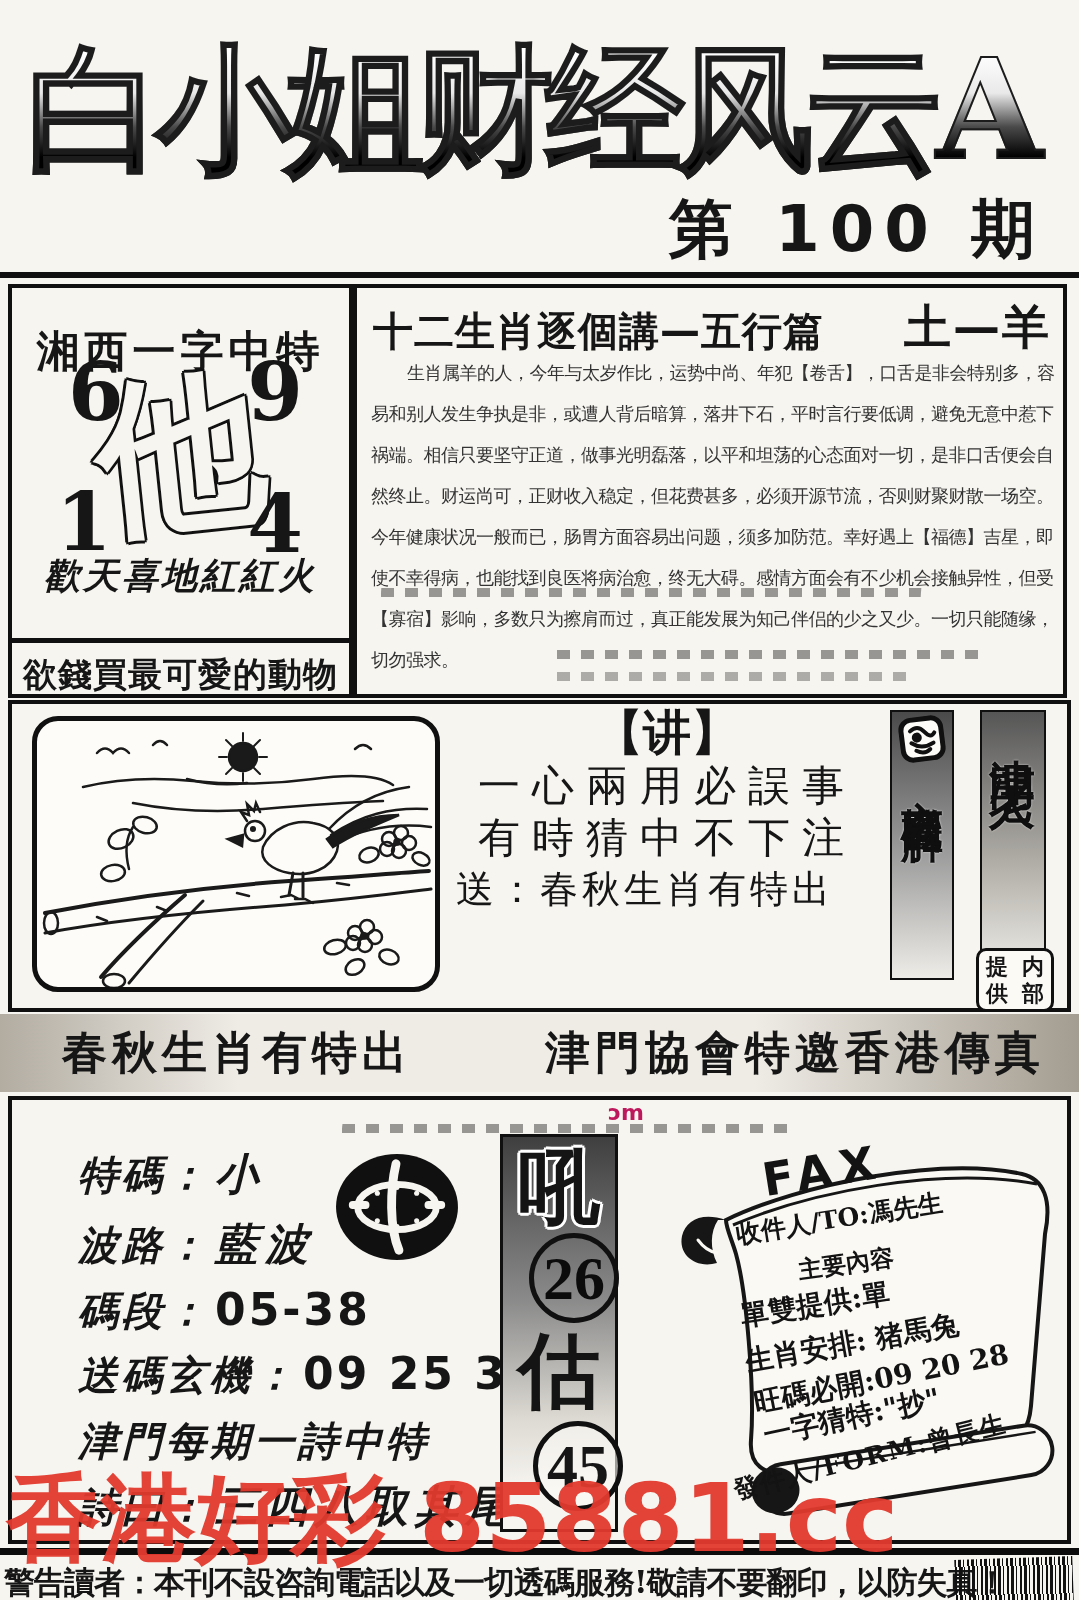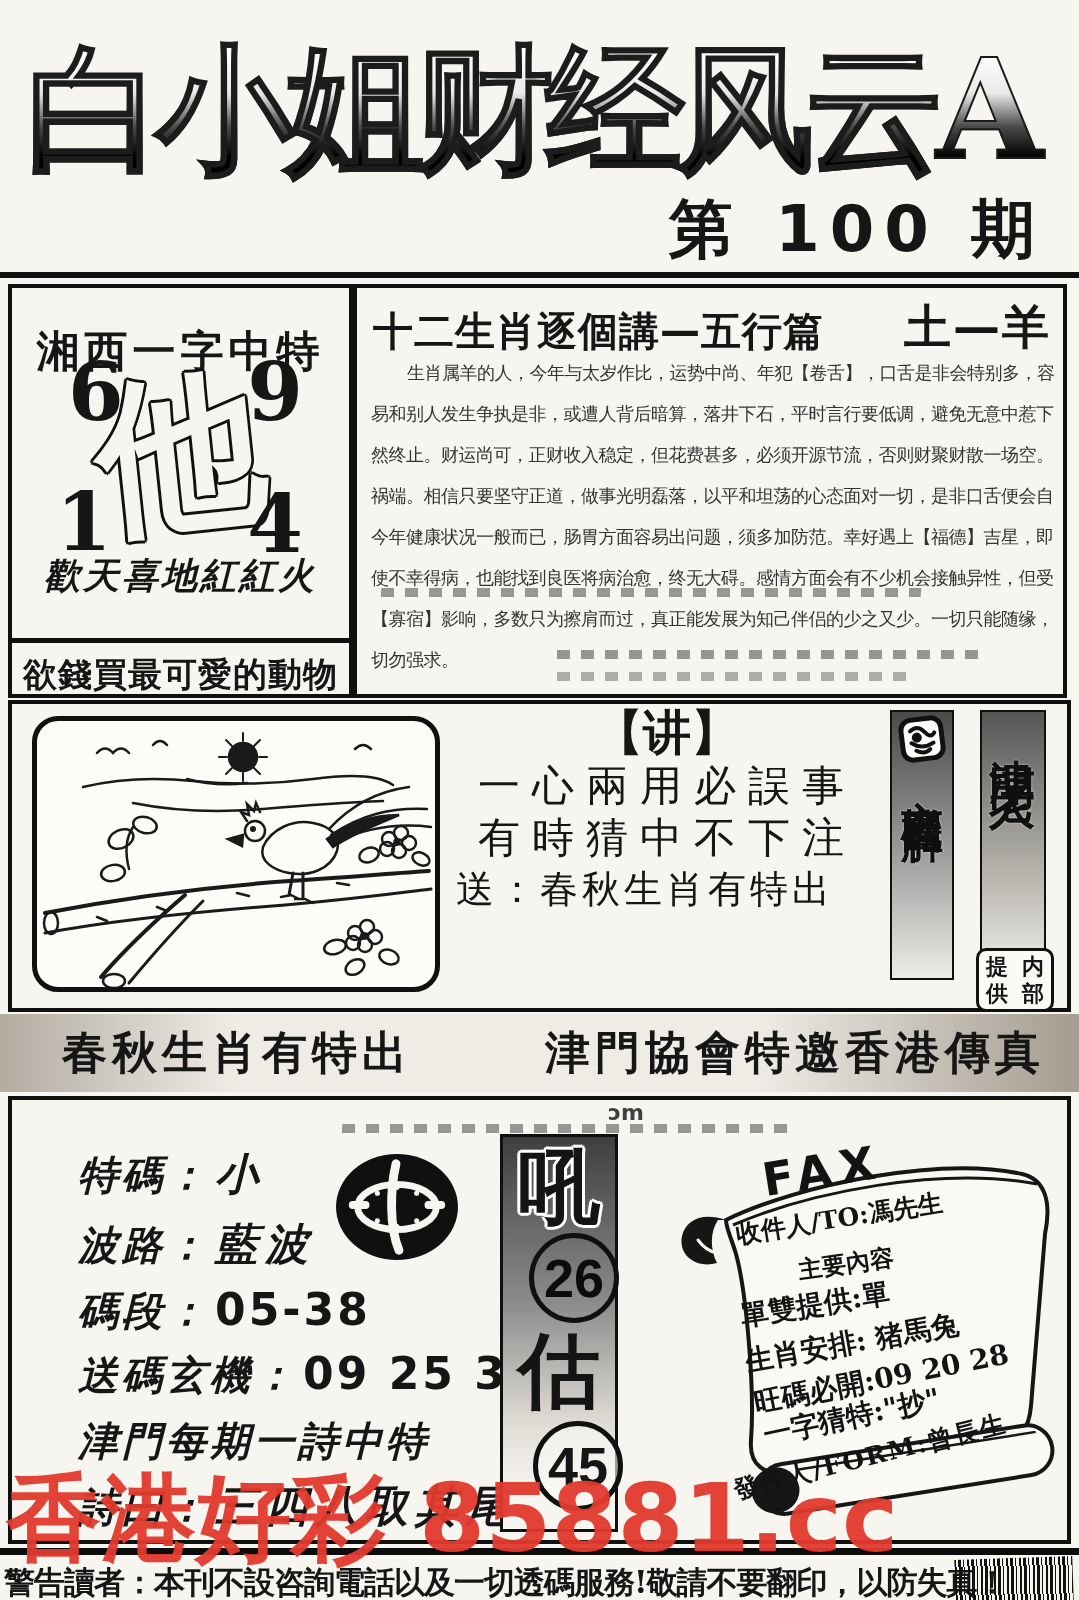--- a/index.html
+++ b/index.html
@@ -82,24 +82,24 @@
   .info-num{font-family:"DejaVu Sans",sans-serif;font-weight:600;font-style:normal;font-size:44px;letter-spacing:3px;}
   .ir1{top:46px;} .ir2{top:116px;} .ir3{top:184px;} .ir4{top:248px;} .ir5{top:314px;} .ir6{top:378px;}
   .logo-oval{position:absolute;top:48px;left:320px;width:130px;height:118px;}
   .howl{position:absolute;top:34px;left:488px;width:118px;height:398px;border:3px solid #101010;box-sizing:border-box;
         background:linear-gradient(180deg,#3f3f3f,#8b8b8b 42%,#dddad3 72%,#f7f5f0 90%);text-align:center;}
   .howl-char{font-family:"DejaVu Serif",serif;font-weight:bold;font-size:82px;line-height:1.05;color:#141414;}
   .howl-c1{margin-top:6px;text-shadow:3px 0 0 #fff,-3px 0 0 #fff,0 3px 0 #fff,0 -3px 0 #fff,
            2px 2px 0 #fff,-2px 2px 0 #fff,2px -2px 0 #fff,-2px -2px 0 #fff;}
   .howl-c2{margin-top:4px;}
   .circ{width:90px;height:90px;border:5px solid #101010;border-radius:50%;display:flex;align-items:center;
-        justify-content:center;font-family:Liberation Sans, sans-serif;font-weight:bold;font-size:54px;box-sizing:border-box;}
+        justify-content:center;font-family:Liberation Serif, serif;font-weight:bold;font-size:62px;box-sizing:border-box;}
   .circ26{margin:4px 0 0 26px;color:#0c0c0c;}
   .circ45{margin:8px 0 0 30px;background:rgba(251,250,245,.6);}
-  .stray{position:absolute;top:0px;left:596px;font-size:22px;font-weight:bold;color:#404040;}
+  .stray{position:absolute;top:0px;left:596px;font-size:22px;font-weight:bold;color:#be185d;}
   .scroll{position:absolute;top:8px;left:628px;width:432px;height:436px;}
   .scroll svg{position:absolute;top:0;left:0;}
   .s-txt{position:absolute;white-space:nowrap;font-family:"DejaVu Serif",serif;font-weight:bold;color:#131313;}
   .s-fax{top:36px;left:122px;font-size:46px;letter-spacing:8px;font-family:"DejaVu Sans",sans-serif;transform:rotate(-9deg);}
   .s-to{top:94px;left:95px;font-size:25px;transform:rotate(-9deg);}
   .s-subject{top:140px;left:158px;font-size:24px;transform:rotate(-8deg);}
   .s-l1{top:178px;left:100px;font-size:28px;transform:rotate(-9deg);}
   .s-l2{top:216px;left:104px;font-size:28px;transform:rotate(-10deg);}
   .s-l3{top:252px;left:112px;font-size:28px;transform:rotate(-11deg);}
   .s-l4{top:290px;left:122px;font-size:28px;transform:rotate(-12deg);}
@@ -136,22 +136,22 @@
   </div>
 
   <div class="right-box">
     <div class="z-hdr">
       <span class="z-hdr-left">十二生肖逐個講—五行篇</span>
       <span class="z-hdr-right">土—羊</span>
     </div>
     <div class="z-par">
       <div class="z-line z-indent">生肖属羊的人，今年与太岁作比，运势中尚、年犯【卷舌】，口舌是非会特别多，容</div>
       <div class="z-line">易和别人发生争执是非，或遭人背后暗算，落井下石，平时言行要低调，避免无意中惹下</div>
+      <div class="z-line">祸端。相信只要坚守正道，做事光明磊落，以平和坦荡的心态面对一切，是非口舌便会自</div>
       <div class="z-line">然终止。财运尚可，正财收入稳定，但花费甚多，必须开源节流，否则财聚财散一场空。</div>
-      <div class="z-line">祸端。相信只要坚守正道，做事光明磊落，以平和坦荡的心态面对一切，是非口舌便会自</div>
       <div class="z-line">今年健康状况一般而已，肠胃方面容易出问题，须多加防范。幸好遇上【福德】吉星，即</div>
       <div class="z-line">使不幸得病，也能找到良医将病治愈，终无大碍。感情方面会有不少机会接触异性，但受</div>
       <div class="z-line">【寡宿】影响，多数只为擦肩而过，真正能发展为知己伴侣的少之又少。一切只能随缘，</div>
       <div class="z-line">切勿强求。</div>
     </div>
     <div class="sm-dashes par-sm1"></div>
     <div class="sm-dashes par-sm2"></div>
     <div class="sm-dashes par-sm3"></div>
   </div>
 

